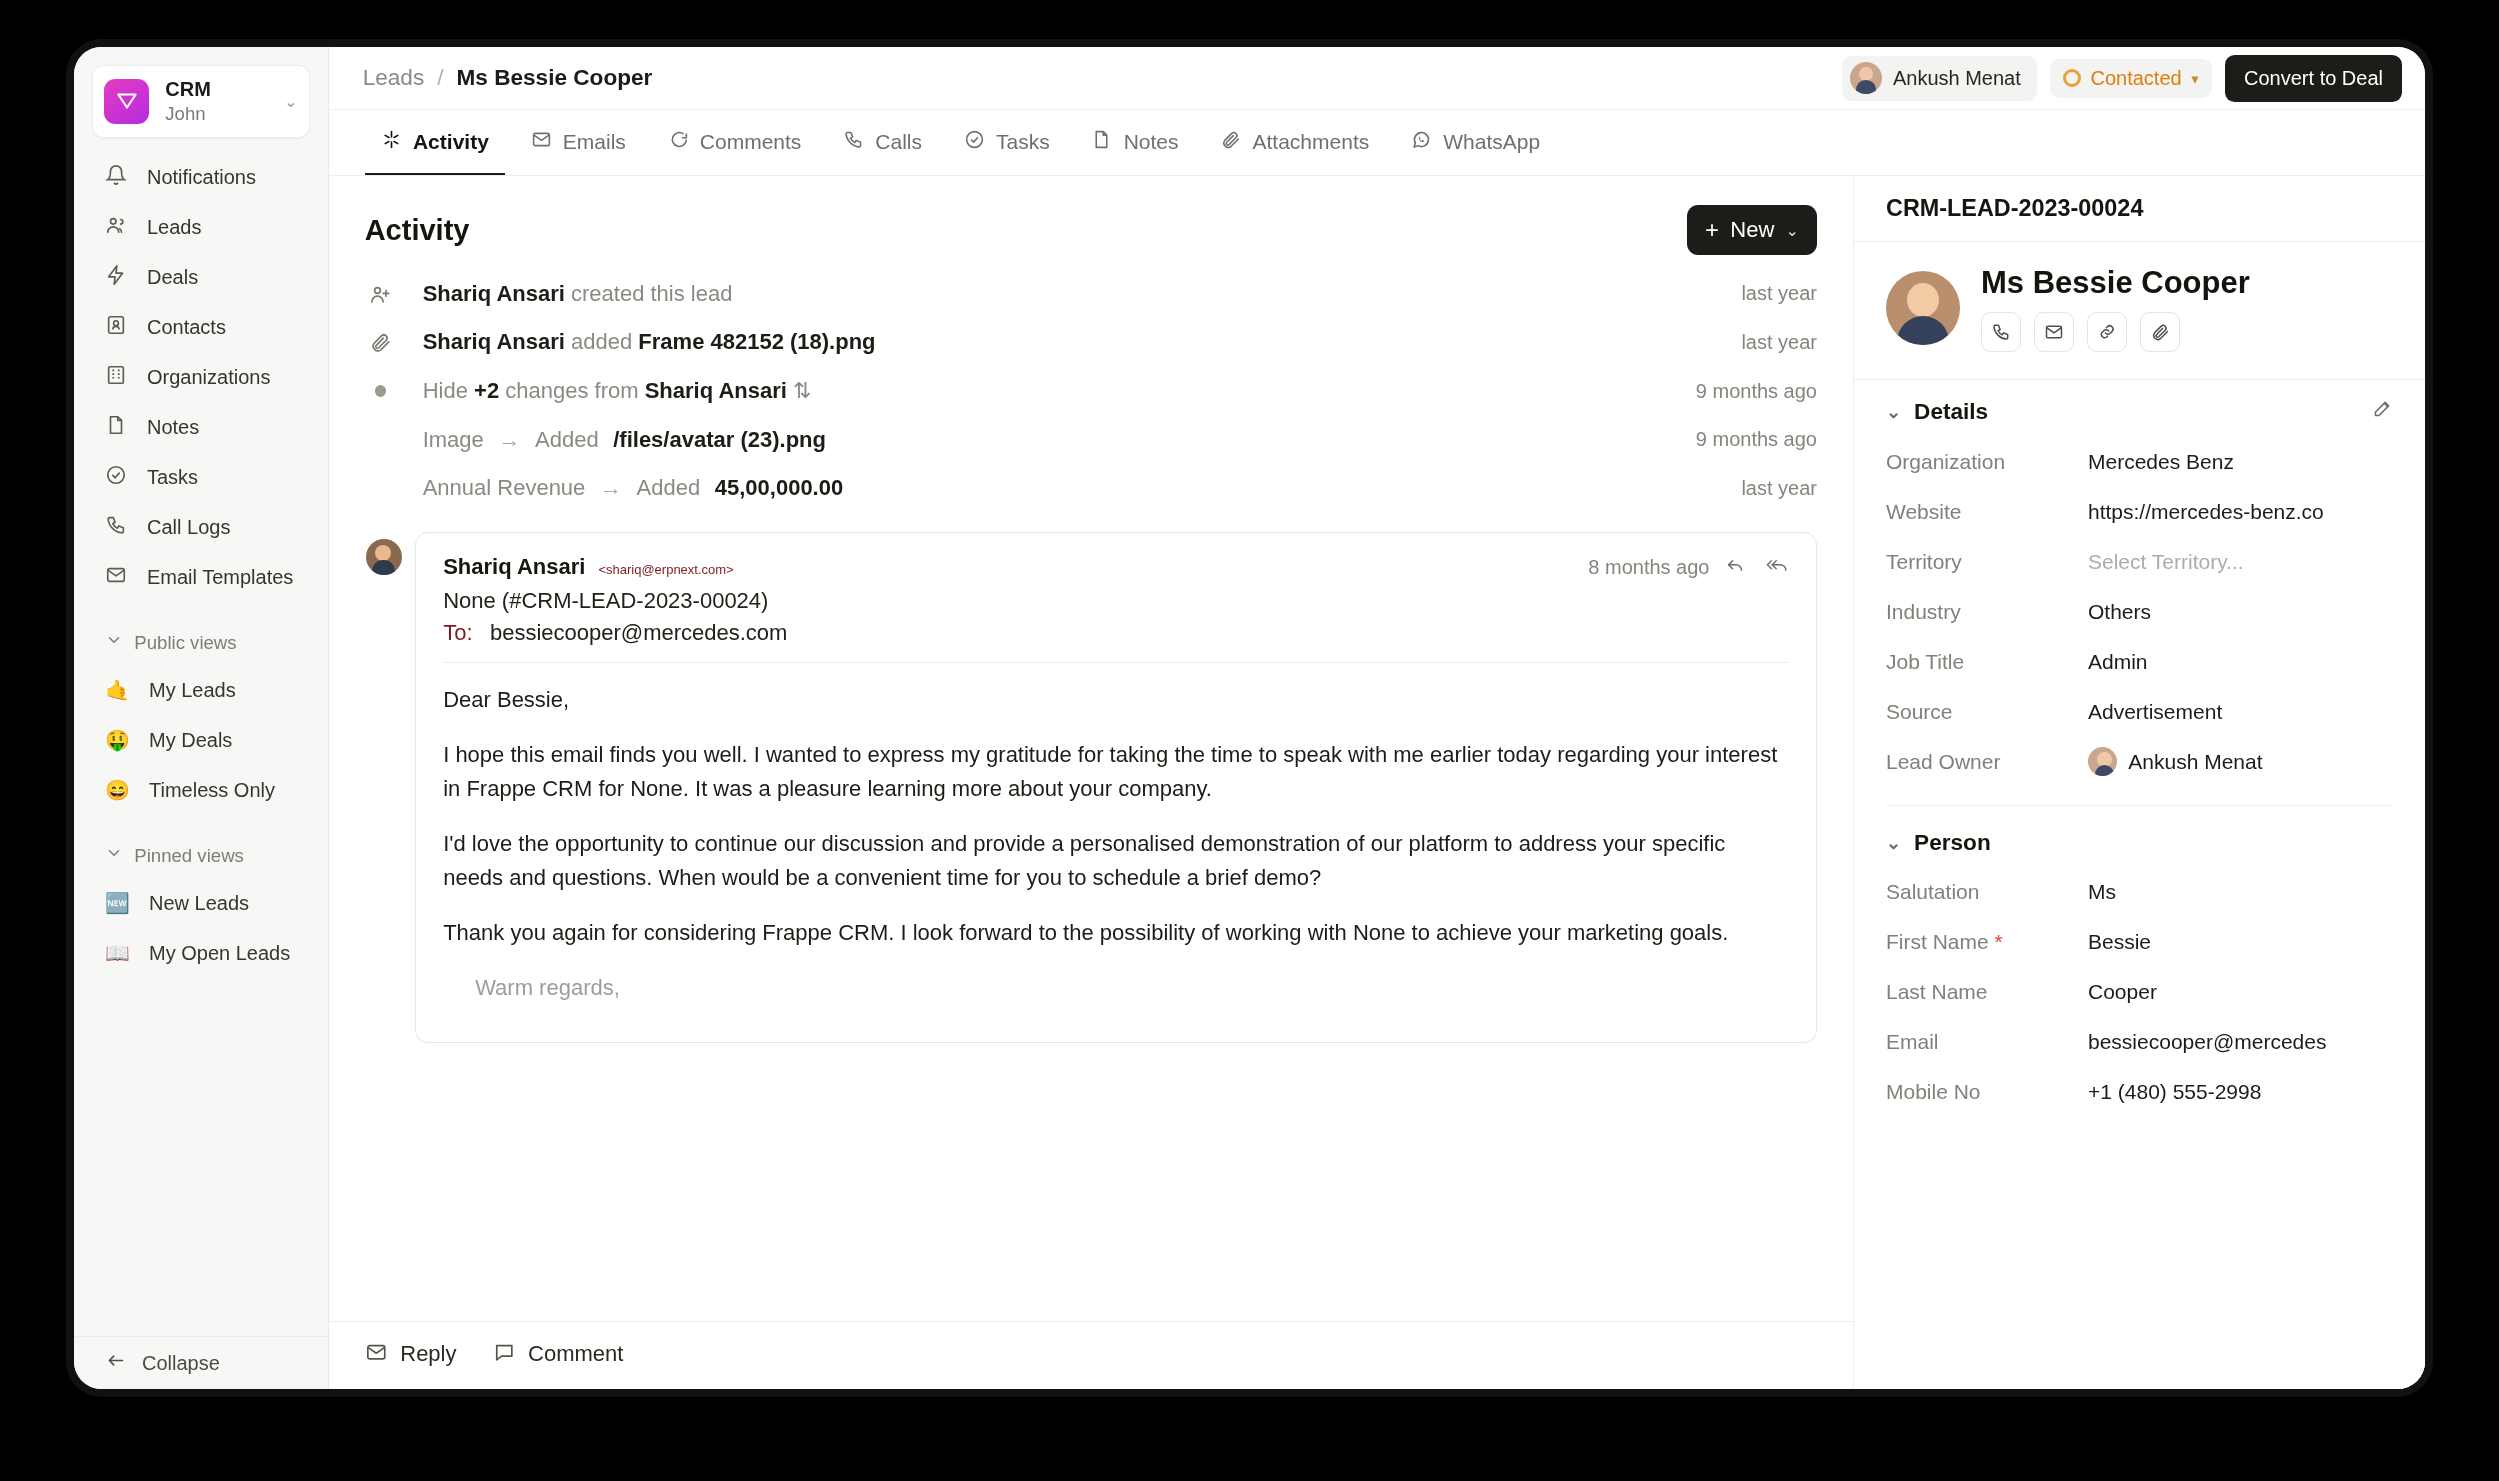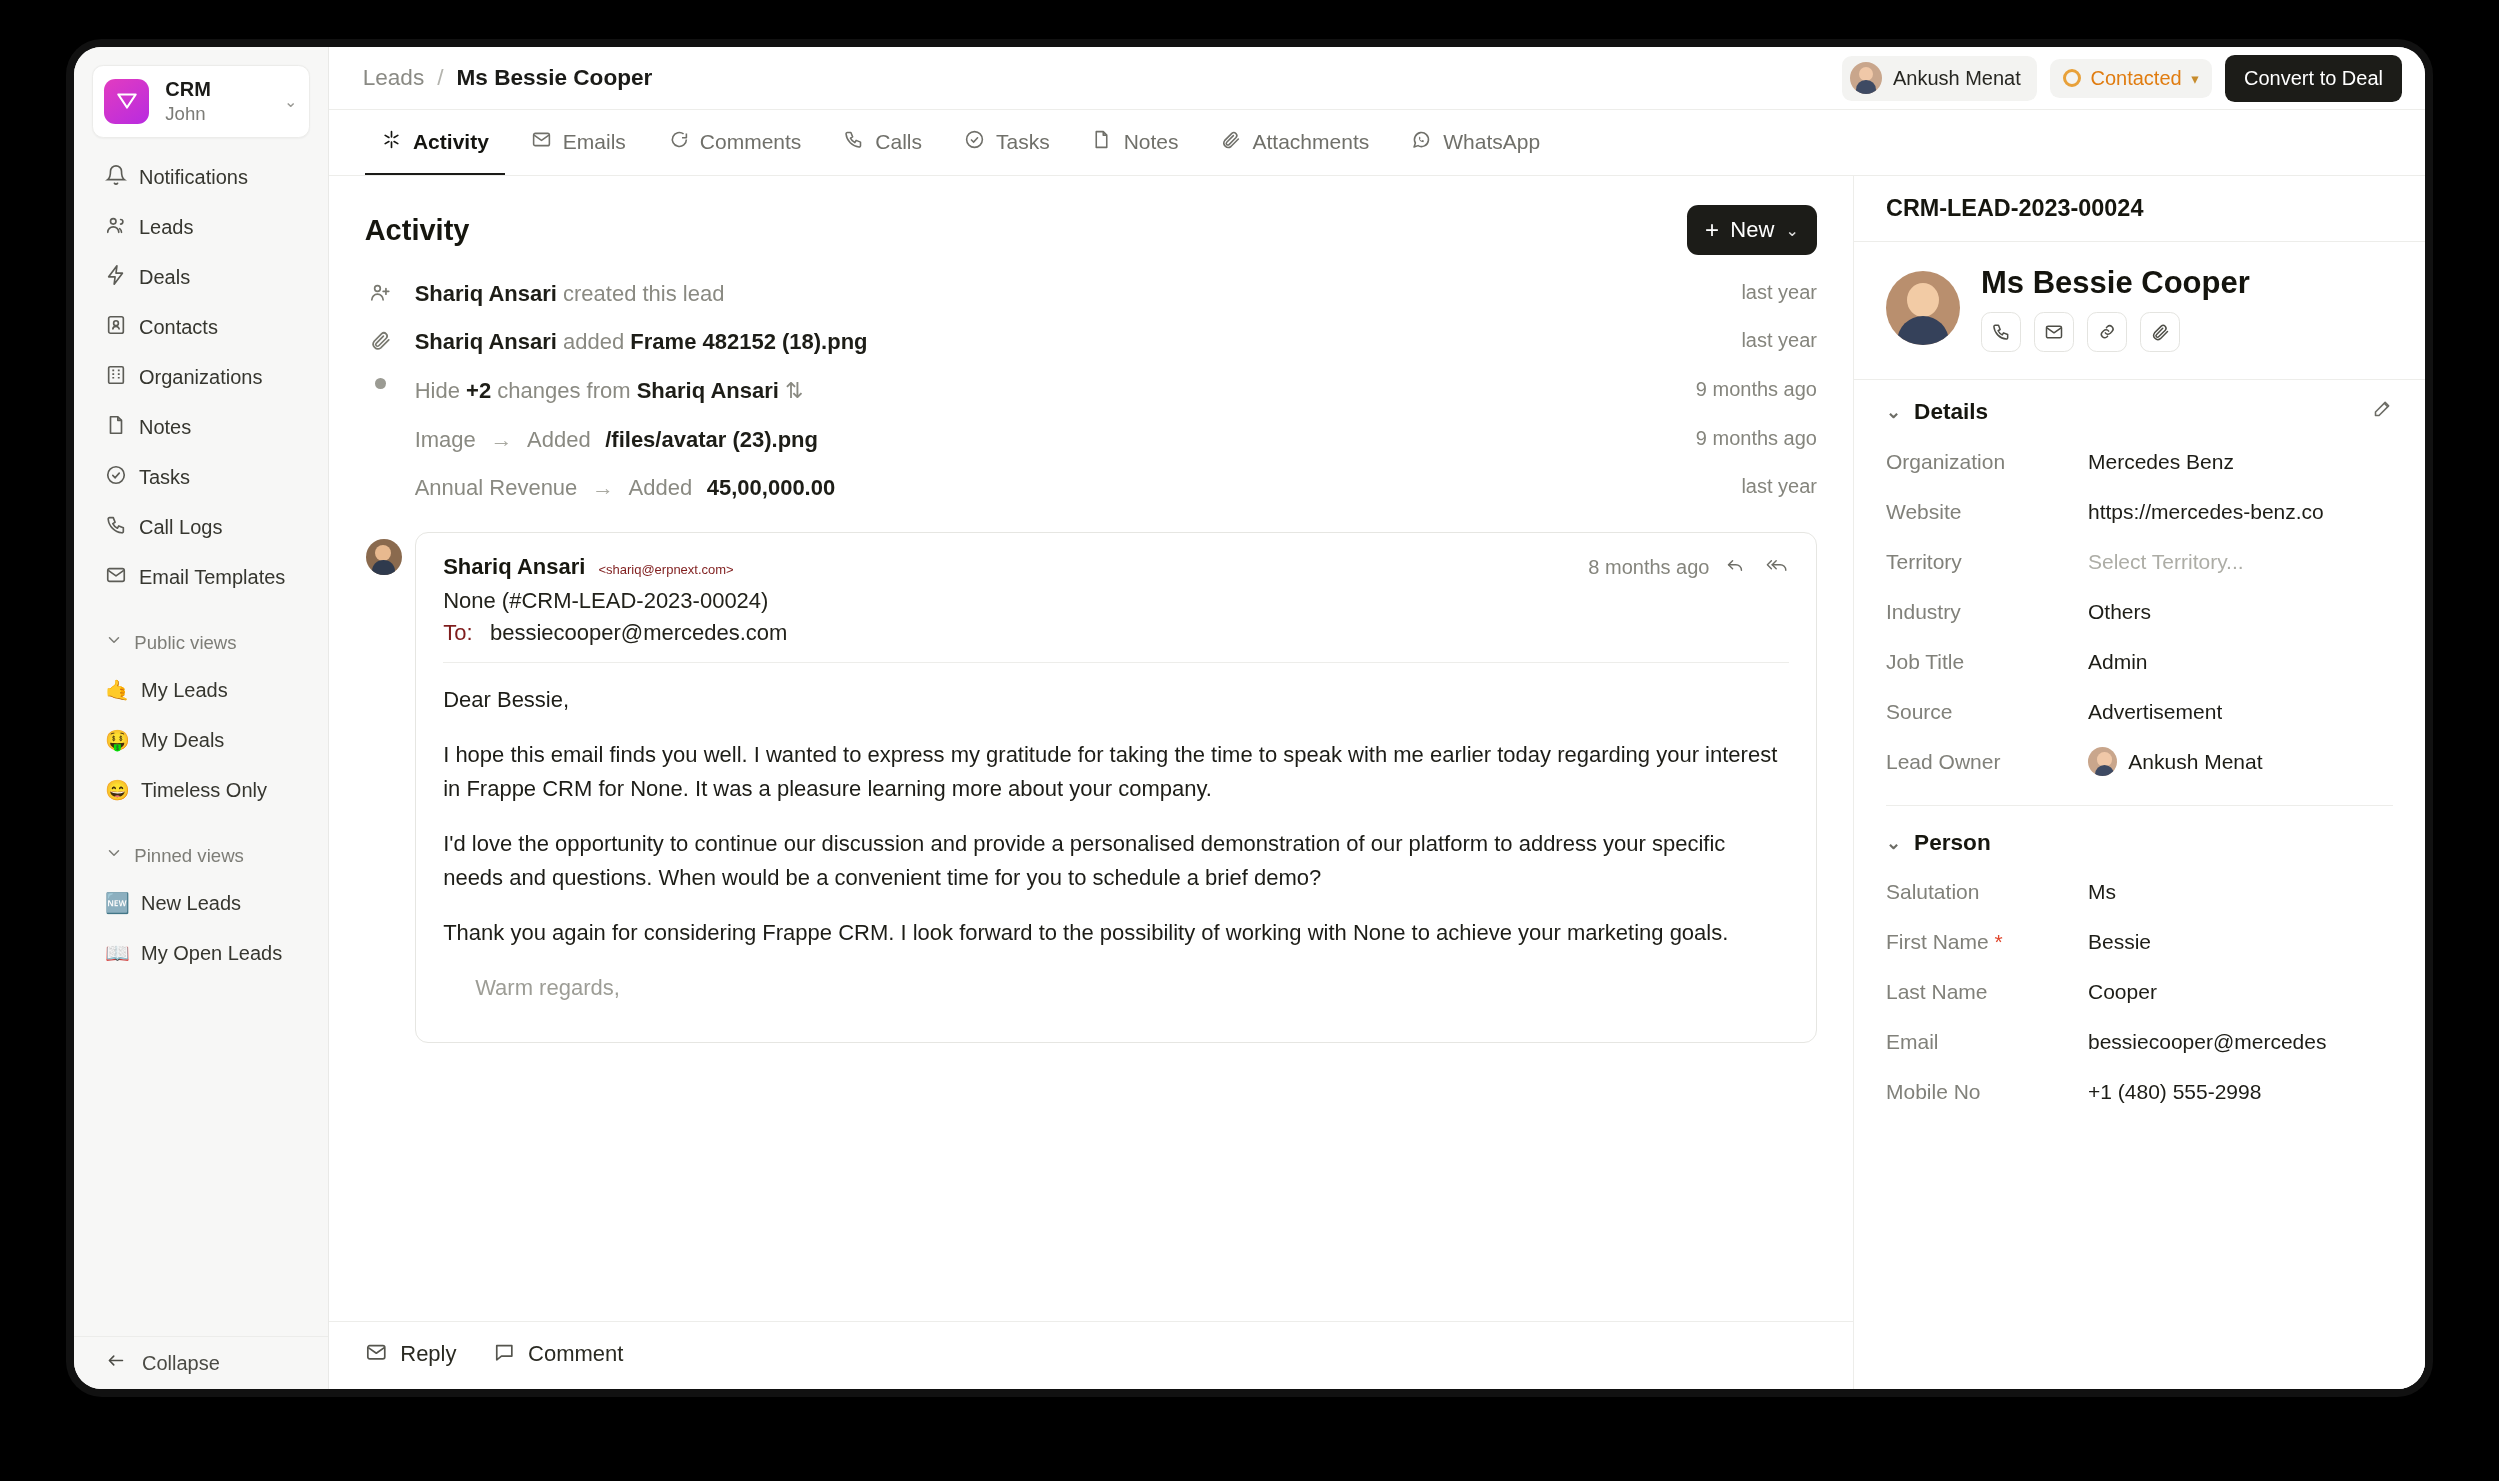--- a/index.html
+++ b/index.html
@@ -50,21 +50,21 @@
     flex: 0 0 auto;
   }
   .brand-logo svg { width: 26px; height: 26px; }
   .brand-text { flex: 1 1 auto; line-height: 1.25; }
   .brand-title { font-size: 20px; font-weight: 600; color: #1b1b18; }
   .brand-sub { font-size: 18.6px; color: #7c7c77; }
   .chev-sm { color: #9a9a95; font-size: 16px; }
 
   .nav { padding: 8px 18px 0 18px; }
   .nav-item {
-    display: flex; align-items: center; gap: 12px;
+    display: flex; align-items: center; gap: 20px;
     height: 50px; padding: 0 13px;
     border-radius: 9.7px;
     color: #36362f; font-size: 20px;
     cursor: default;
   }
   .nav-item svg { width: 22px; height: 22px; flex: 0 0 auto; color: #5c5c56; }
   .nav-section {
     display: flex; align-items: center; gap: 11.3px;
     margin-top: 18px; padding: 0 13px; height: 45px;
     color: #7d7d77; font-size: 18.6px; font-weight: 500;
@@ -171,21 +171,21 @@
     display: flex; align-items: center; gap: 11.3px;
     background: #1c1c18; color: #fff;
     border-radius: 11.3px; height: 50px; padding: 0 18px;
     font-size: 22px; font-weight: 500;
   }
   .btn-new .plus { font-size: 24px; font-weight: 400; }
   .btn-new .chev { font-size: 16px; opacity: .85; }
 
   .feed { flex: 1 1 auto; overflow: hidden; padding: 0 36px; }
   .feed-row {
-    display: flex; align-items: flex-start; gap: 18px;
+    display: flex; align-items: center; gap: 26px;
     padding: 11.3px 0; font-size: 22px; color: #1d1d17;
   }
   .feed-icon { width: 32px; display:flex; justify-content:center; color:#78786f; }
   .feed-icon svg { width: 22.6px; height: 22.6px; }
   .feed-main { flex: 1 1 auto; }
   .muted { color: #8a8a82; }
   .time { color: #85857d; font-size: 20px; }
   .bold { font-weight: 600; }
   .dot-marker {
     width: 11.3px; height: 11.3px; border-radius: 50%;

